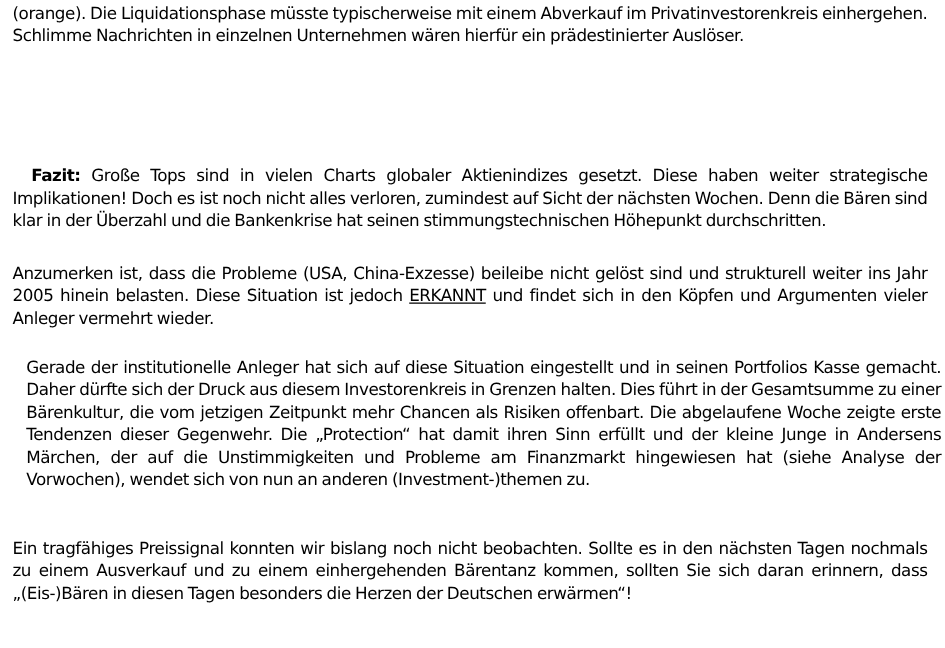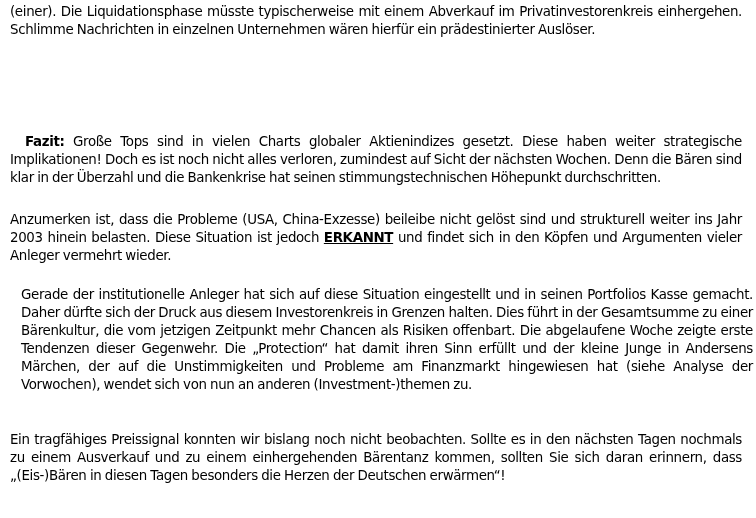--- a/index.html
+++ b/index.html
@@ -29,37 +29,37 @@
       margin: 0;
       text-align: justify;
       text-align-last: left;
     }
     .p1 { position: absolute; top: 3px; left: 0; width: 732px; }
     .p2 { position: absolute; top: 133px; left: 0; width: 732px; }
     .p3 { position: absolute; top: 211px; left: 0; width: 732px; }
     .p4 { position: absolute; top: 286px; left: 11px; width: 732px; }
     .p5 { position: absolute; top: 431px; left: 0; width: 732px; }
     .bold { font-weight: bold; margin-left: 15px; }
-    .underline { text-decoration: underline; font-weight: bold; }
+    .underline { text-decoration: underline; }
   </style>
 </head>
 <body>
 
 <div class="doc">
 
   <p class="para p1">
-    <span>(einer). Die Liquidationsphase müsste typischerweise mit einem Abverkauf im Privatinvestorenkreis einhergehen. Schlimme Nachrichten in einzelnen Unternehmen wären hierfür ein prädestinierter Auslöser.</span>
+    <span>(orange). Die Liquidationsphase müsste typischerweise mit einem Abverkauf im Privatinvestorenkreis einhergehen. Schlimme Nachrichten in einzelnen Unternehmen wären hierfür ein prädestinierter Auslöser.</span>
   </p>
 
   <p class="para p2">
     <span class="bold">Fazit:</span><span> Große Tops sind in vielen Charts globaler Aktienindizes gesetzt. Diese haben weiter strategische Implikationen! Doch es ist noch nicht alles verloren, zumindest auf Sicht der nächsten Wochen. Denn die Bären sind klar in der Überzahl und die Bankenkrise hat seinen stimmungstechnischen Höhepunkt durchschritten.</span>
   </p>
 
   <p class="para p3">
-    <span>Anzumerken ist, dass die Probleme (USA, China-Exzesse) beileibe nicht gelöst sind und strukturell weiter ins Jahr 2003 hinein belasten. Diese Situation ist jedoch </span><span class="underline">ERKANNT</span><span> und findet sich in den Köpfen und Argumenten vieler Anleger vermehrt wieder.</span>
+    <span>Anzumerken ist, dass die Probleme (USA, China-Exzesse) beileibe nicht gelöst sind und strukturell weiter ins Jahr 2005 hinein belasten. Diese Situation ist jedoch </span><span class="underline">ERKANNT</span><span> und findet sich in den Köpfen und Argumenten vieler Anleger vermehrt wieder.</span>
   </p>
 
   <p class="para p4">
     <span>Gerade der institutionelle Anleger hat sich auf diese Situation eingestellt und in seinen Portfolios Kasse gemacht. Daher dürfte sich der Druck aus diesem Investorenkreis in Grenzen halten. Dies führt in der Gesamtsumme zu einer Bärenkultur, die vom jetzigen Zeitpunkt mehr Chancen als Risiken offenbart. Die abgelaufene Woche zeigte erste Tendenzen dieser Gegenwehr. Die „Protection“ hat damit ihren Sinn erfüllt und der kleine Junge in Andersens Märchen, der auf die Unstimmigkeiten und Probleme am Finanzmarkt hingewiesen hat (siehe Analyse der Vorwochen), wendet sich von nun an anderen (Investment-)themen zu.</span>
   </p>
 
   <p class="para p5">
     <span>Ein tragfähiges Preissignal konnten wir bislang noch nicht beobachten. Sollte es in den nächsten Tagen nochmals zu einem Ausverkauf und zu einem einhergehenden Bärentanz kommen, sollten Sie sich daran erinnern, dass „(Eis-)Bären in diesen Tagen besonders die Herzen der Deutschen erwärmen“!</span>
   </p>
 

